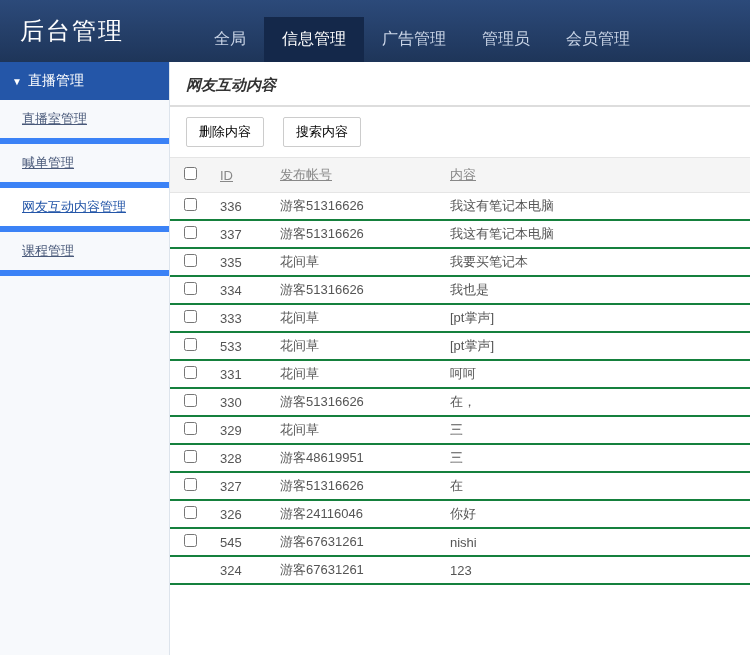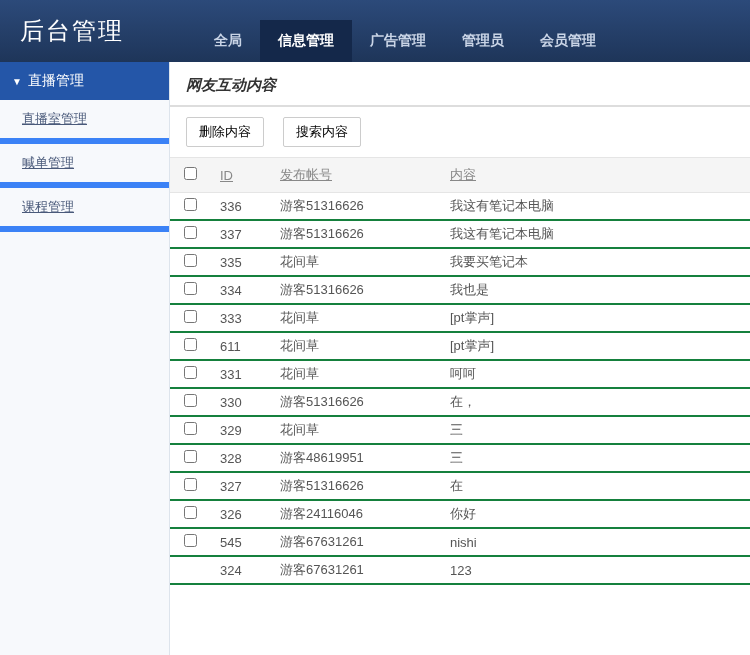--- a/index.html
+++ b/index.html
@@ -1,21 +1,21 @@
 <!DOCTYPE html>
 <html><head>
 <meta charset="utf-8">
 <style>
 * { margin: 0; padding: 0; box-sizing: border-box; }
 body { font-family: "Microsoft YaHei", Arial, sans-serif; font-size: 13px; color: #333; background: #fff; }
 
 .header { background: linear-gradient(to bottom, #2c4a7a, #1e3559); height: 62px; display: flex; align-items: center; padding: 0 20px; gap: 12px; }
 .logo { color: #fff; font-size: 24px; font-weight: 400; margin-right: 60px; letter-spacing: 2px; }
 .main-nav { display: flex; height: 100%; align-items: flex-end;}
-.main-nav-item { color: #c9d4e6; padding: 12px 18px; cursor: pointer; font-size: 14px; font-weight: bold; }
+.main-nav-item { color: #c9d4e6; padding: 12px 18px; cursor: pointer; font-size: 16px; }
 .main-nav-item.active { background: #14284a; color: #fff; }
 
 .container { display: flex; }
 .sidebar { width: 170px; background: #f7f9fc; border-right: 1px solid #dde4ec; min-height: 593px; }
 .sidebar-header { background: #2456a8; color: #fff; padding: 10px 12px; font-size: 14px; display: flex; align-items: center; }
 .sidebar-header .arrow { margin-right: 6px; font-size: 10px;}
 .sidebar-item { padding: 10px 22px; color: #4a5a7a; cursor: pointer; font-size: 13px; border-bottom: 6px solid #3b82f6; text-decoration: underline;}
 .sidebar-item.active { background: #fff; color: #2456a8; font-weight: 500;}
 
 .content { flex: 1; padding: 0; }
@@ -47,20 +47,21 @@
 
 <div class="container">
   <aside class="sidebar">
     <div class="sidebar-header">
       <span class="arrow">▼</span>
       <span>直播管理</span>
     </div>
     <div class="sidebar-items">
         <div class="sidebar-item">直播室管理</div>
         <div class="sidebar-item">喊单管理</div>
+        <div class="sidebar-item active">网友互动内容管理</div>
         <div class="sidebar-item">课程管理</div>
       </div>
   </aside>
 
   <main class="content">
     <div class="page-title">网友互动内容</div>
     <div class="toolbar">
       <button class="btn">删除内容</button>
       <button class="btn">搜索内容</button>
     </div>
@@ -101,21 +102,21 @@
             <td>我也是</td>
           </tr>
           <tr>
             <td class="col-check"><input type="checkbox" style=""></td>
             <td class="col-id">333</td>
             <td class="col-user">花间草</td>
             <td>[pt掌声]</td>
           </tr>
           <tr>
             <td class="col-check"><input type="checkbox" style=""></td>
-            <td class="col-id">611</td>
+            <td class="col-id">533</td>
             <td class="col-user">花间草</td>
             <td>[pt掌声]</td>
           </tr>
           <tr>
             <td class="col-check"><input type="checkbox" style=""></td>
             <td class="col-id">331</td>
             <td class="col-user">花间草</td>
             <td>呵呵</td>
           </tr>
           <tr>

